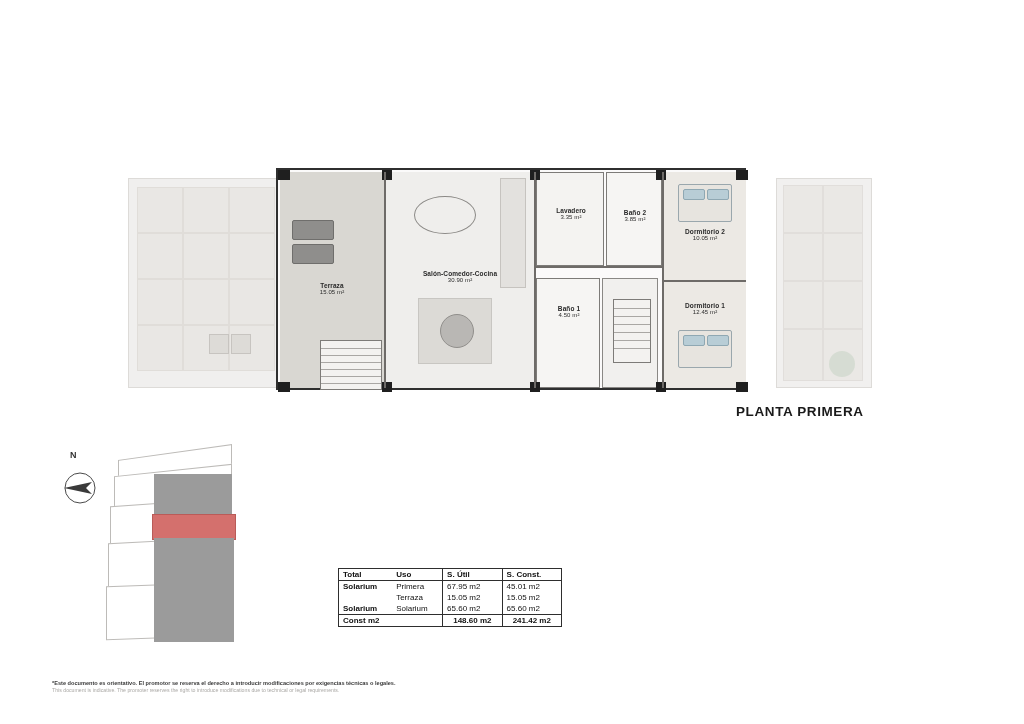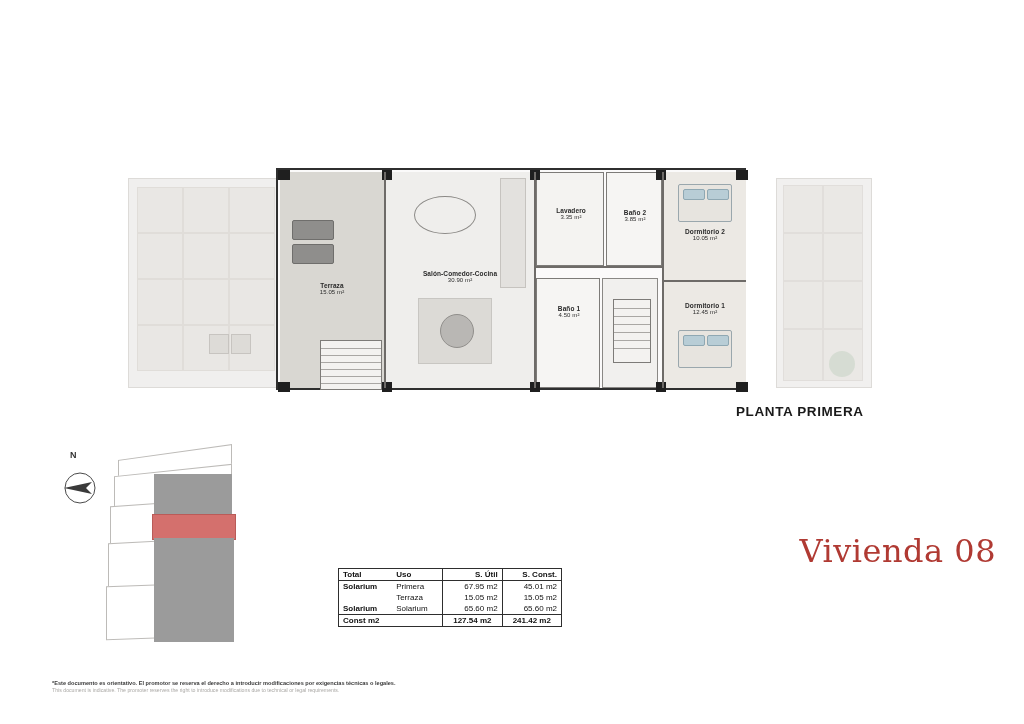--- a/index.html
+++ b/index.html
@@ -86,23 +86,23 @@
   .tbl{
     position:absolute;left:338px;top:568px;width:222px;
     border:1px solid #2e2e2e;background:#fff;
     font-size:8px;color:#111;
   }
   .tbl .title{
     border-bottom:1px solid #2e2e2e;padding:2px 5px;font-weight:bold;font-size:8px;
   }
   .tbl table{border-collapse:collapse;width:100%;}
   .tbl th,.tbl td{font-size:8px;padding:1px 4px;font-weight:normal;}
-  .tbl thead th{border-bottom:1px solid #2e2e2e;font-weight:bold;text-align:right;}
+  .tbl thead th{border-bottom:1px solid #2e2e2e;font-weight:bold;text-align:left;}
   .tbl thead th.l{text-align:left;}
-  .tbl tbody td{text-align:right;}
+  .tbl tbody td{text-align:left;}
   .tbl tbody td.l{text-align:left;}
   .tbl tbody td.b{font-weight:bold;}
   .tbl tfoot td{border-top:1px solid #2e2e2e;text-align:center;font-weight:bold;}
   .tbl tfoot td.l{text-align:left;}
   .tbl .vsep{border-left:1px solid #2e2e2e;}
 
   
   .vivienda{
     position:absolute;right:28px;top:532px;
     font-family:"DejaVu Serif", serif;
@@ -306,27 +306,26 @@
         <tr>
           <td class="l b">Solarium</td>
           <td class="l">Solarium</td>
           <td class="vsep">65.60 m2</td>
           <td class="vsep">65.60 m2</td>
         </tr>
       </tbody>
       <tfoot>
         <tr>
           <td class="l" colspan="2">Const m2</td>
-          <td class="vsep">127.54 m2</td>
+          <td class="vsep">148.60 m2</td>
           <td class="vsep">241.42 m2</td>
         </tr>
       </tfoot>
     </table>
   </div>
 
-  <div class="vivienda">Vivienda 08</div>
 
   <div class="disc">
     <div class="l1">*Este documento es orientativo. El promotor se reserva el derecho a introducir modificaciones por exigencias técnicas o legales.</div>
     <div class="l2">This document is indicative. The promoter reserves the right to introduce modifications due to technical or legal requirements.</div>
   </div>
 
 </div>
 
 </body></html>

